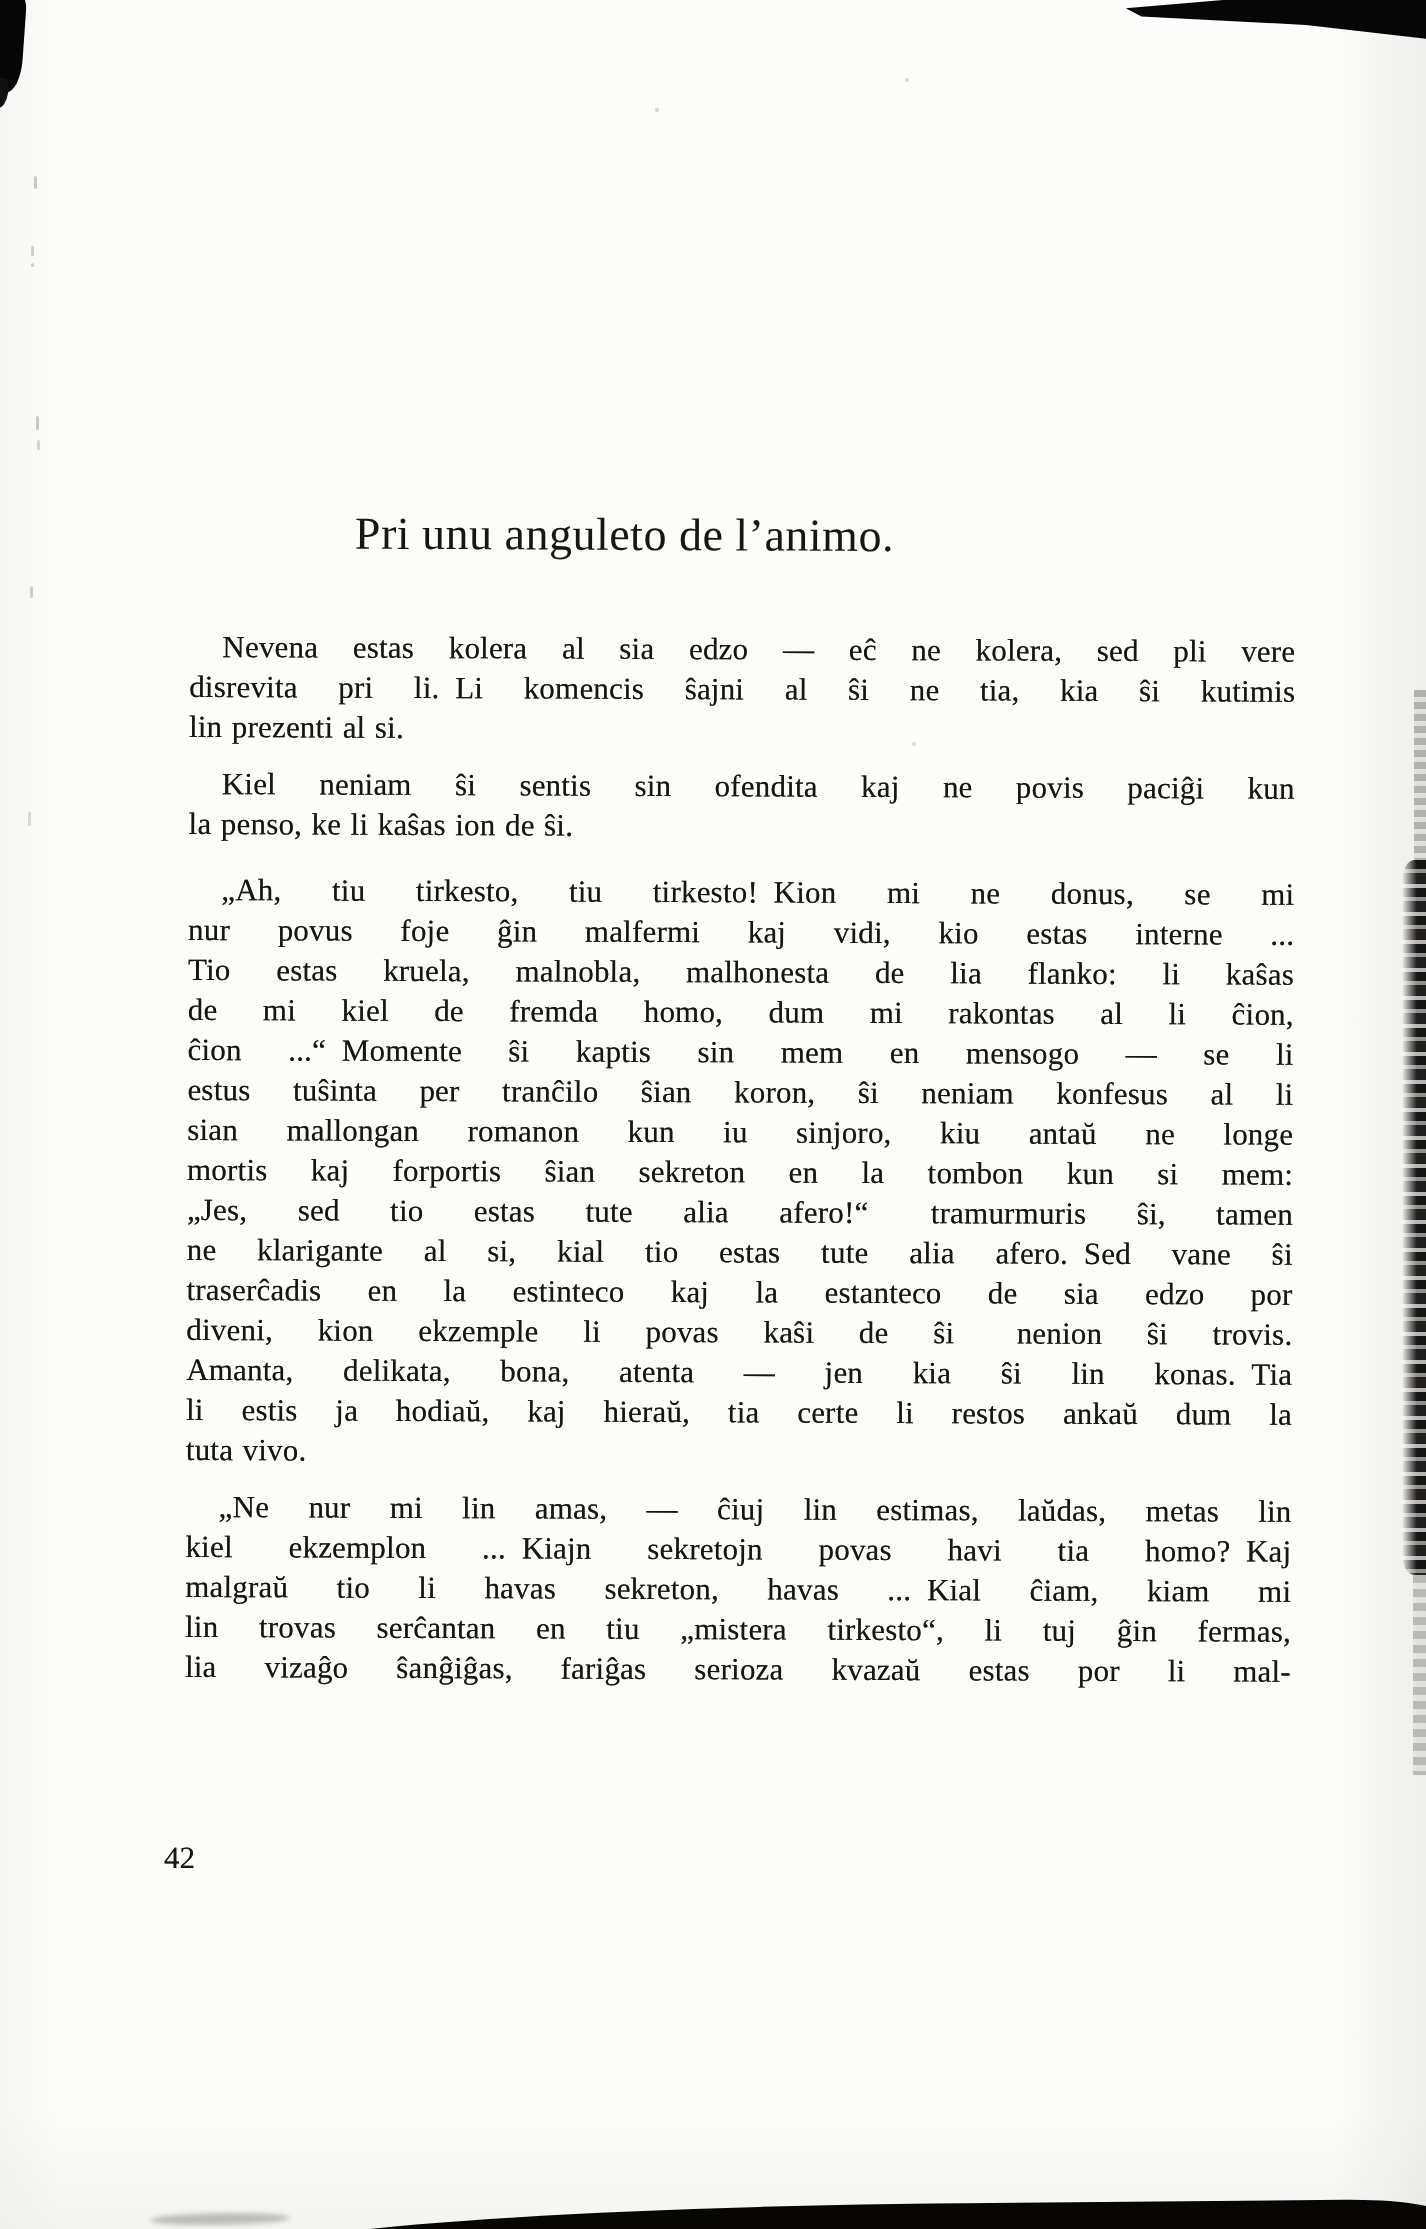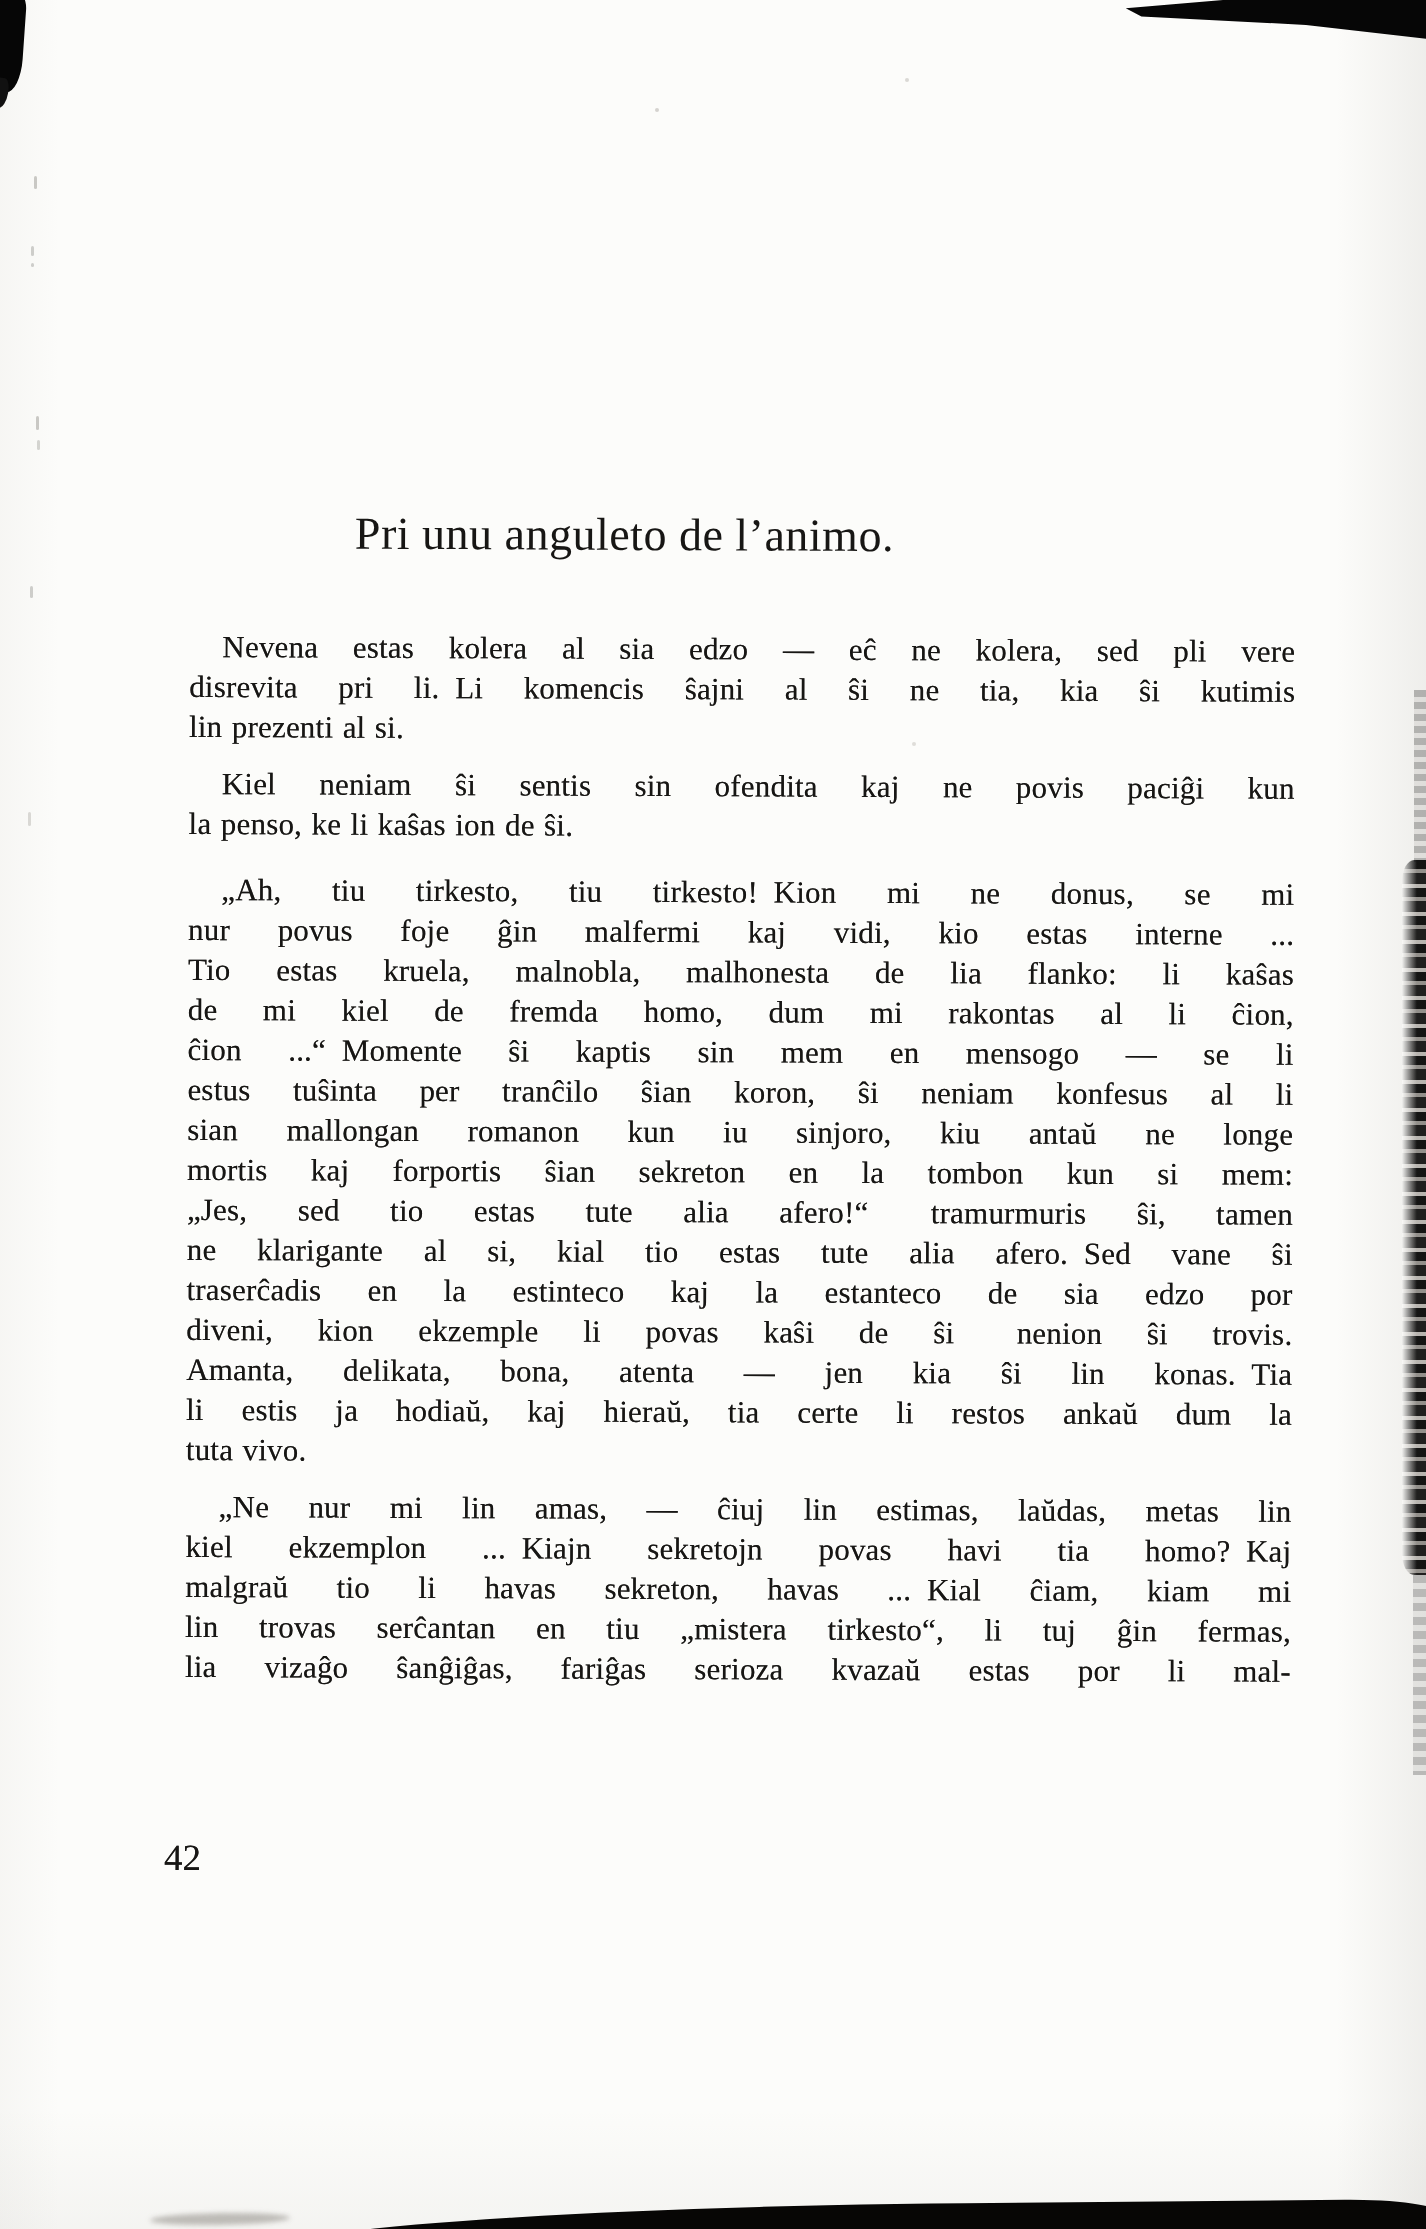--- a/index.html
+++ b/index.html
@@ -42,21 +42,21 @@
     text-align: justify;
     text-align-last: justify;
     word-spacing: 1.5px;
     letter-spacing: 0.2px;
     text-shadow: 0 0 0.5px rgba(20,18,16,0.7);
   }
   .line.indent { padding-left: 33px; }
   .line.last { text-align-last: left; }
   .page-number {
     position: absolute; left: -20px; top: 1333px;
-    font-size: 37px; line-height: 40px;
+    font-size: 31px; line-height: 40px;
     text-shadow: 0 0 0.5px rgba(20,18,16,0.7);
   }
 
   
   .blob-tl {
     position: absolute; left: -12px; top: -14px;
     width: 36px; height: 106px;
     background: #060606;
     border-radius: 0 70% 55% 85% / 0 30% 45% 75%;
     transform: rotate(4deg);

